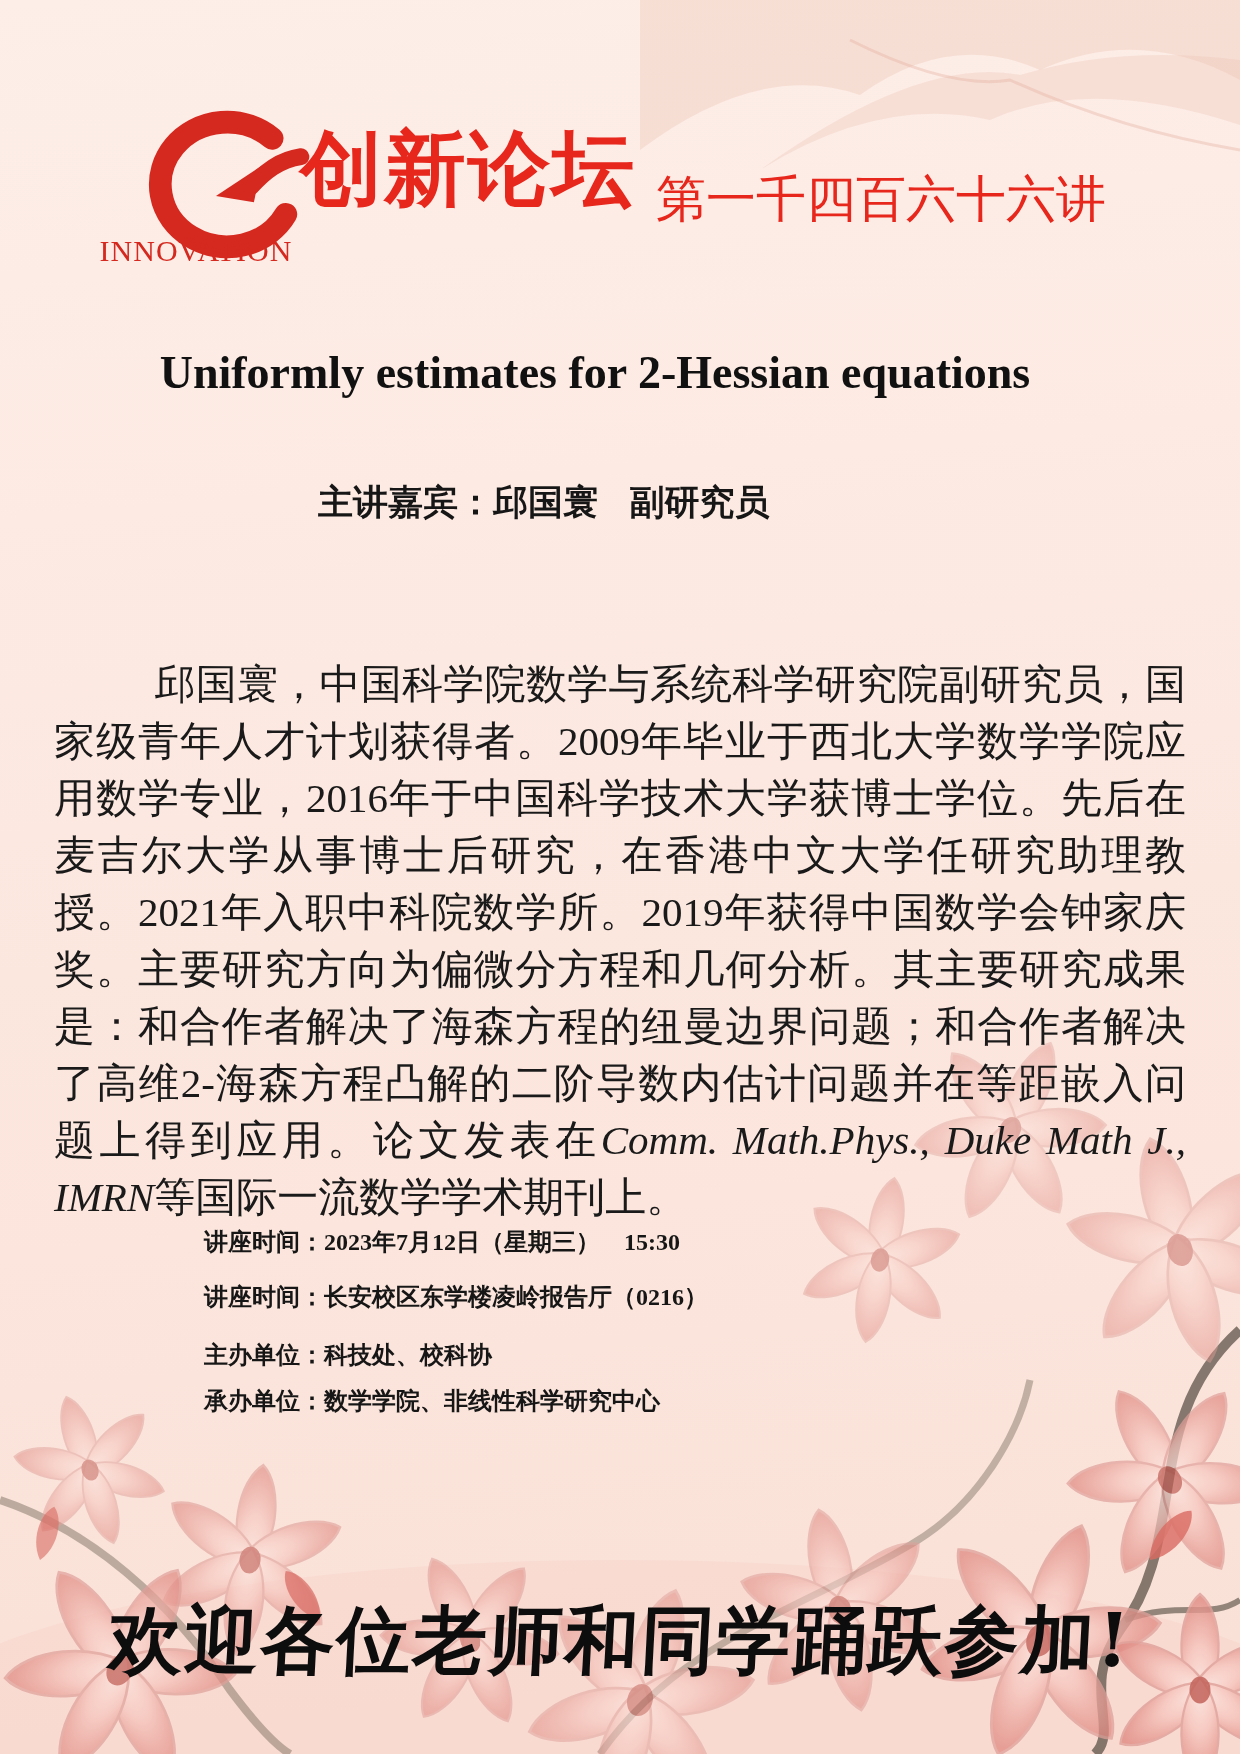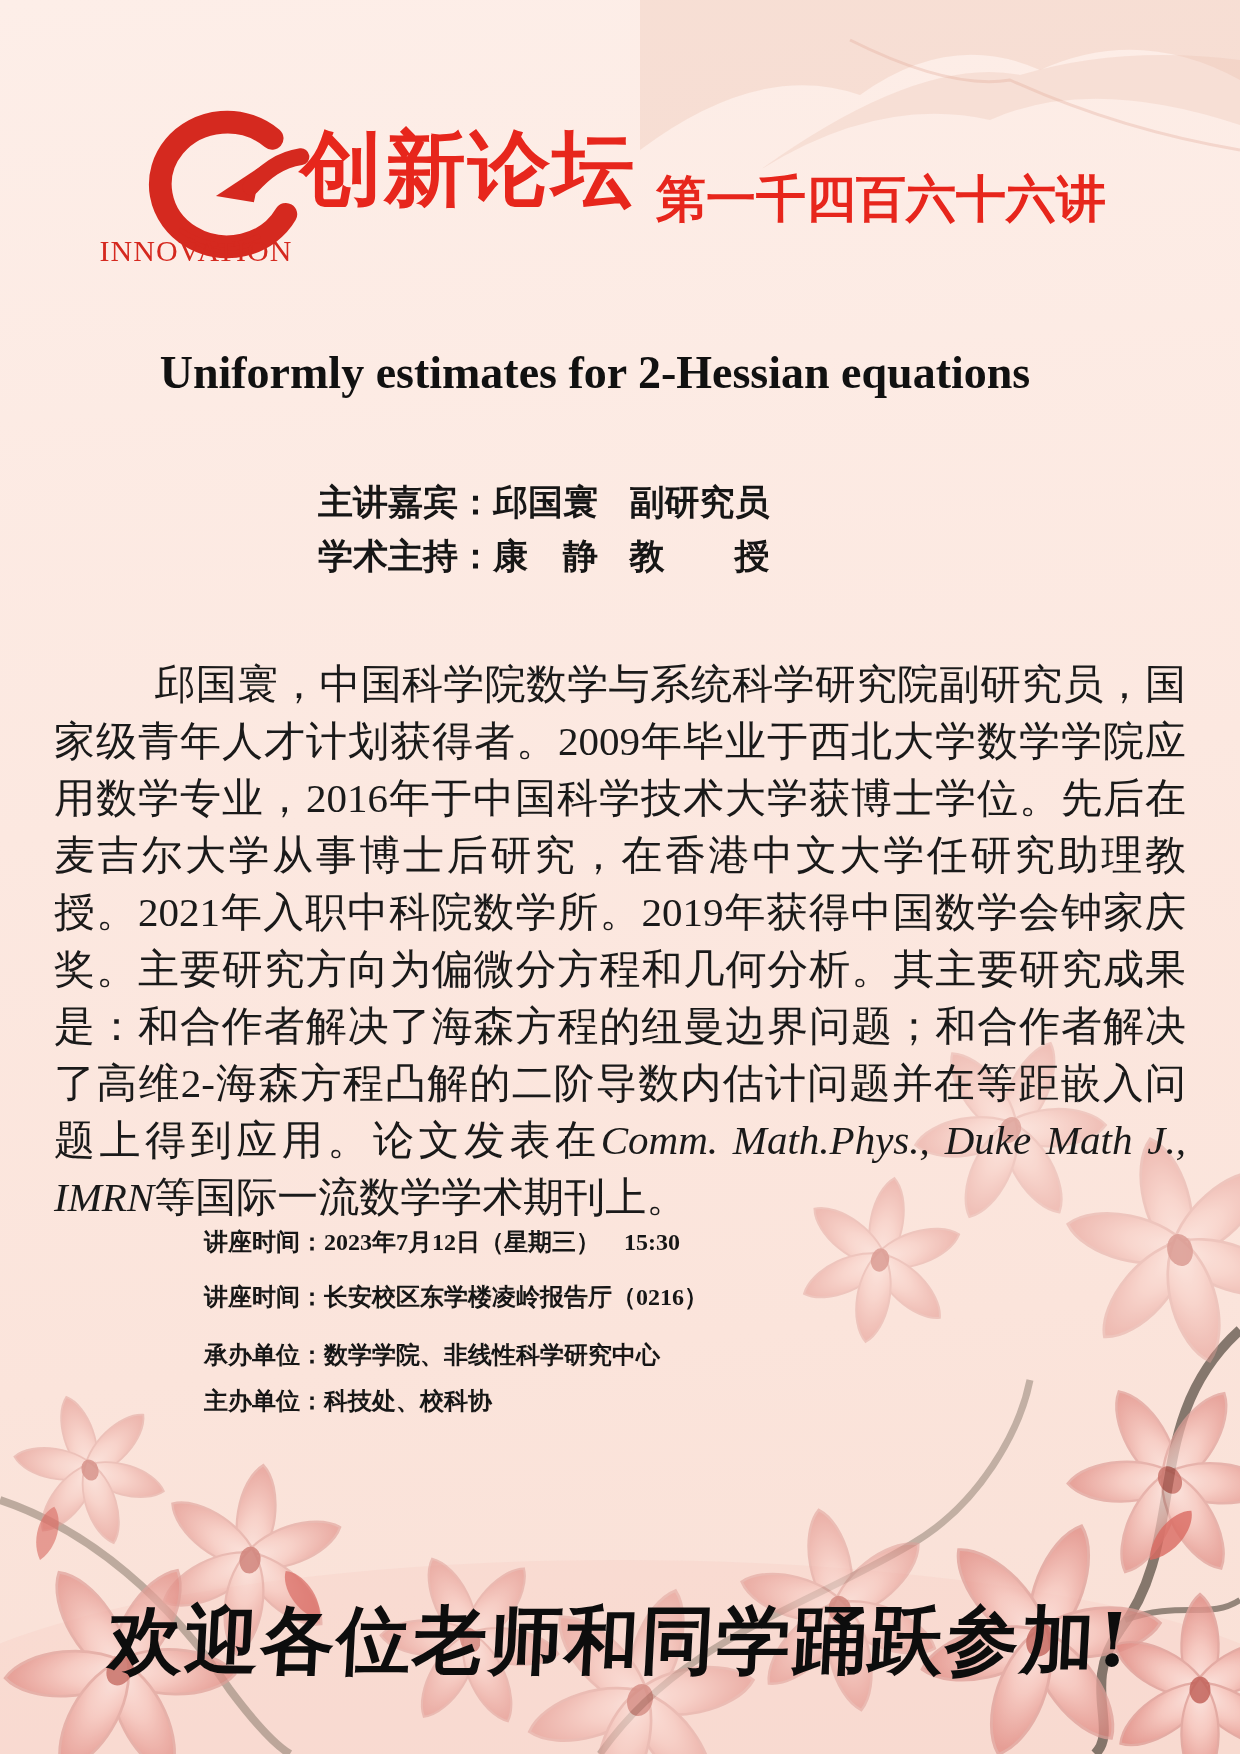--- a/index.html
+++ b/index.html
@@ -22,21 +22,21 @@
     font-size:30px; color:#d5291f; letter-spacing:1px;
   }
   .forum-title {
     position:absolute; left:300px; top:128px;
     font-family:"DejaVu Sans","Liberation Sans",sans-serif;
     font-size:82px; font-weight:bold; color:#e7261c; line-height:1; letter-spacing:2px;
   }
   .lecture-number {
     position:absolute; left:656px; top:174px;
     font-family:"DejaVu Sans","Liberation Sans",sans-serif;
-    font-size:50px; font-weight:bold; color:#e7261c; line-height:1; letter-spacing:0px;
+    font-size:50px; font-weight:normal; color:#e7261c; line-height:1; letter-spacing:0px;
   }
 
   
   .talk-title {
     position:absolute; left:0; top:346px; width:1240px; padding-right:50px;
     text-align:center; margin:0;
     font-family:"Liberation Serif","DejaVu Serif",serif;
     font-size:46px; font-weight:bold; color:#111;
   }
 
@@ -147,38 +147,35 @@
 
     <div class="forum-title">创新论坛</div>
     <div class="lecture-number">第一千四百六十六讲</div>
 
     <h1 class="talk-title">Uniformly estimates for 2-Hessian equations</h1>
 
     <div class="speaker-block">
       <div class="speaker-line">
         <span>主讲嘉宾：</span><span>邱国寰</span><span class="role-title">副研究员</span>
       </div>
-      <div class="speaker-line">
-        <span>学术主持：</span><span>康　静</span><span class="role-title">教　　授</span>
-      </div>
     </div>
 
     <p class="bio"><span>邱国寰，中国科学院数学与系统科学研究院副研究员，国家级青年人才计划获得者。2009年毕业于西北大学数学学院应用数学专业，2016年于中国科学技术大学获博士学位。先后在麦吉尔大学从事博士后研究，在香港中文大学任研究助理教授。2021年入职中科院数学所。2019年获得中国数学会钟家庆奖。主要研究方向为偏微分方程和几何分析。其主要研究成果是：和合作者解决了海森方程的纽曼边界问题；和合作者解决了高维2-海森方程凸解的二阶导数内估计问题并在等距嵌入问题上得到应用。论文发表在</span><em class="journals">Comm. Math.Phys., Duke Math J., IMRN</em><span>等国际一流数学学术期刊上。</span></p>
 
     <div class="details">
       <div class="detail-row">
         <span class="detail-label">讲座时间：</span><span class="detail-value">2023年7月12日（星期三）　15:30</span>
       </div>
       <div class="detail-row">
         <span class="detail-label">讲座时间：</span><span class="detail-value">长安校区东学楼凌岭报告厅（0216）</span>
       </div>
       <div class="detail-row">
-        <span class="detail-label">承办单位：</span><span class="detail-value">数学学院、非线性科学研究中心</span>
+        <span class="detail-label">主办单位：</span><span class="detail-value">科技处、校科协</span>
       </div>
       <div class="detail-row">
-        <span class="detail-label">主办单位：</span><span class="detail-value">科技处、校科协</span>
+        <span class="detail-label">承办单位：</span><span class="detail-value">数学学院、非线性科学研究中心</span>
       </div>
     </div>
 
     <div class="welcome">欢迎各位老师和同学踊跃参加!</div>
 
   </div>
 </div>
 
 </body></html>

